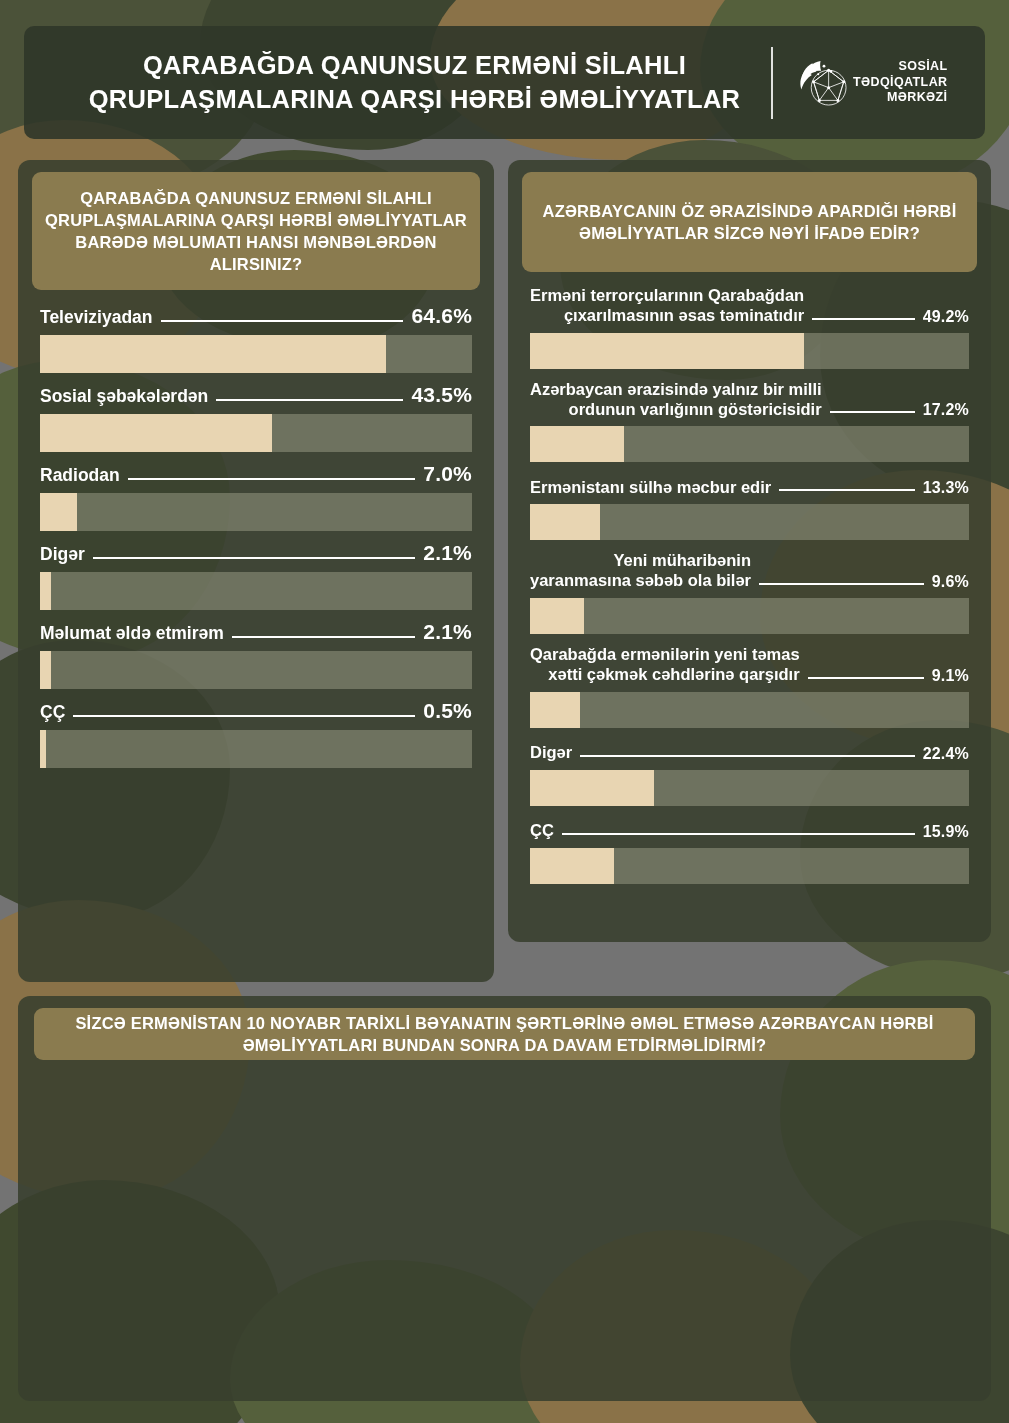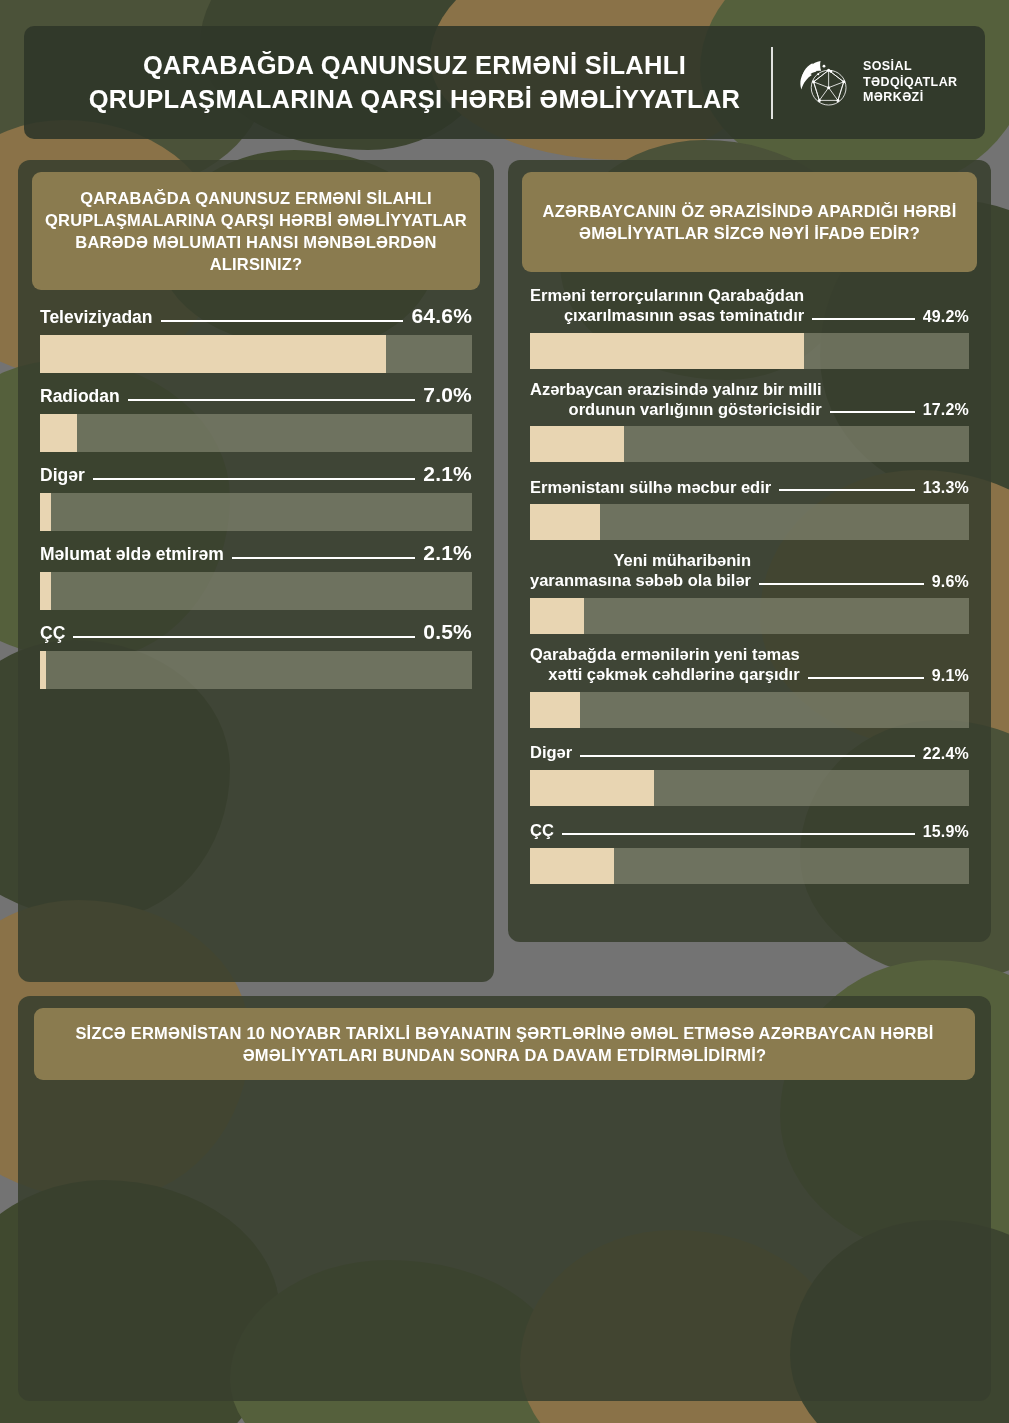--- a/index.html
+++ b/index.html
@@ -35,22 +35,23 @@
     letter-spacing:.3px;
     line-height:1.32;
     padding-left:34px;
     text-transform:uppercase;
   }
   .header-divider{
     width:2px; height:72px; background:rgba(255,255,255,.85);
     margin:0 22px 0 0; flex:0 0 auto;
   }
   .brand{
-    flex:0 0 auto; width:190px; display:flex; align-items:center; gap:10px;
+    flex:0 0 auto; width:190px; display:flex; align-items:center; 
     padding-right:12px;
+    text-align:right;
   }
   .brand-mark{ width:58px; height:58px; flex:0 0 auto; }
   .brand-text{
     color:#fff; font-size:12.5px; font-weight:bold; line-height:1.24;
     letter-spacing:.4px; text-transform:uppercase;
   }
 
   
   .panel{
     position:absolute;
@@ -66,21 +67,21 @@
     border-radius:9px;
     color:#fff;
     font-weight:bold;
     text-align:center;
     text-transform:uppercase;
     line-height:1.34;
     letter-spacing:.2px;
   }
   #panel-left .panel-head { margin:12px 14px 0; padding:15px 8px; font-size:16.5px; }
   #panel-right .panel-head{ margin:12px 14px 0; padding:28px 8px; font-size:16.5px; }
-  #panel-bottom .panel-head{ margin:12px 16px 0; padding:14px 14px; font-size:16.5px; }
+  #panel-bottom .panel-head{ margin:12px 16px 0; padding:4px 14px; font-size:16.5px; }
 
   
   .rows{ padding:14px 22px 0 22px; }
   .row{ margin-bottom:10px; }
   .row-top{
     display:flex; align-items:flex-end; gap:8px;
     color:#fff; font-size:17.5px; font-weight:bold;
     margin-bottom:7px; min-height:24px;
   }
   .row-label{ white-space:pre-line; line-height:1.2; flex:0 0 auto; }
@@ -171,20 +172,30 @@
             <span class="row-label">Televiziyadan</span>
             <span class="leader"></span>
             <span class="row-val">64.6%</span>
           </div>
           <div class="track">
             <div class="fill" style="width: 80%; background: rgb(232, 213, 178);"></div>
           </div>
         </div>
         <div class="row">
           <div class="row-top">
+            <span class="row-label">Sosial şəbəkələrdən</span>
+            <span class="leader"></span>
+            <span class="row-val">43.5%</span>
+          </div>
+          <div class="track">
+            <div class="fill" style="width: 53.8%; background: rgb(232, 213, 178);"></div>
+          </div>
+        </div>
+        <div class="row">
+          <div class="row-top">
             <span class="row-label">Radiodan</span>
             <span class="leader"></span>
             <span class="row-val">7.0%</span>
           </div>
           <div class="track">
             <div class="fill" style="width: 8.6%; background: rgb(232, 213, 178);"></div>
           </div>
         </div>
         <div class="row">
           <div class="row-top">

